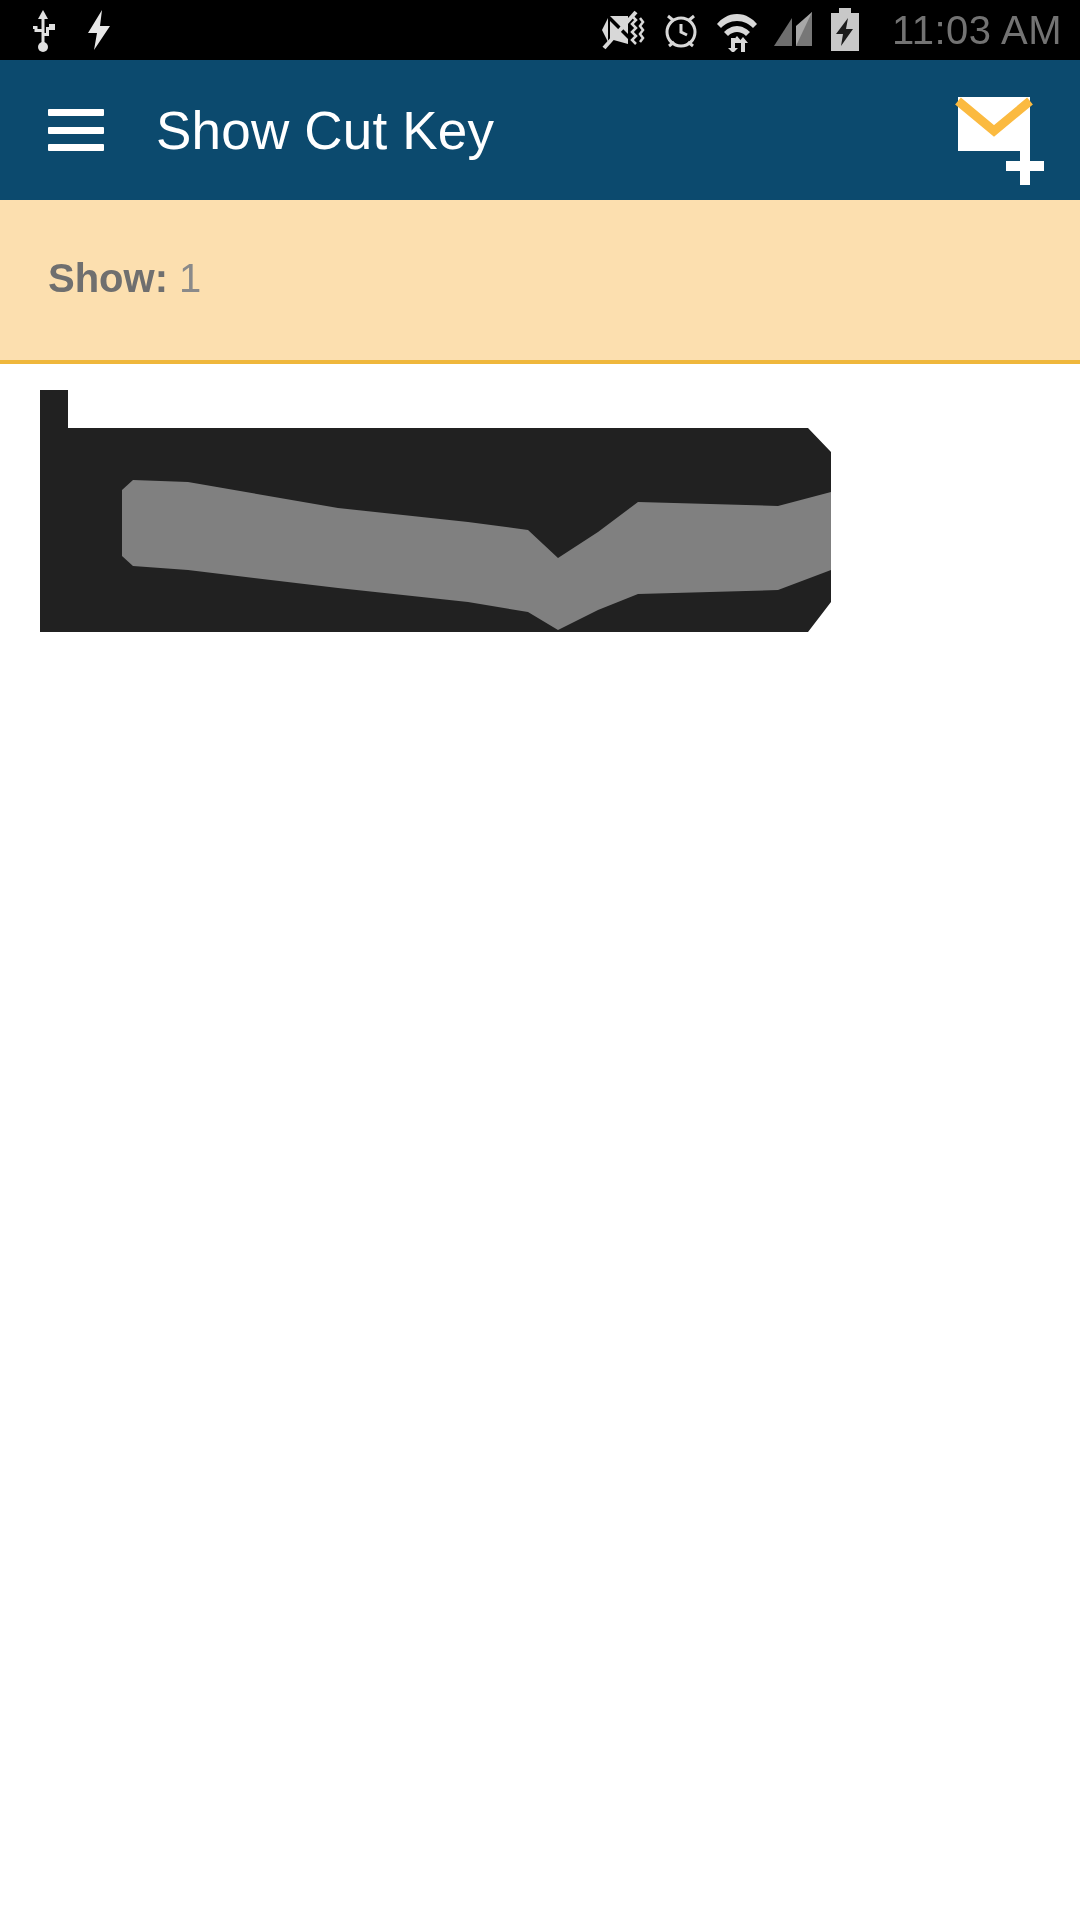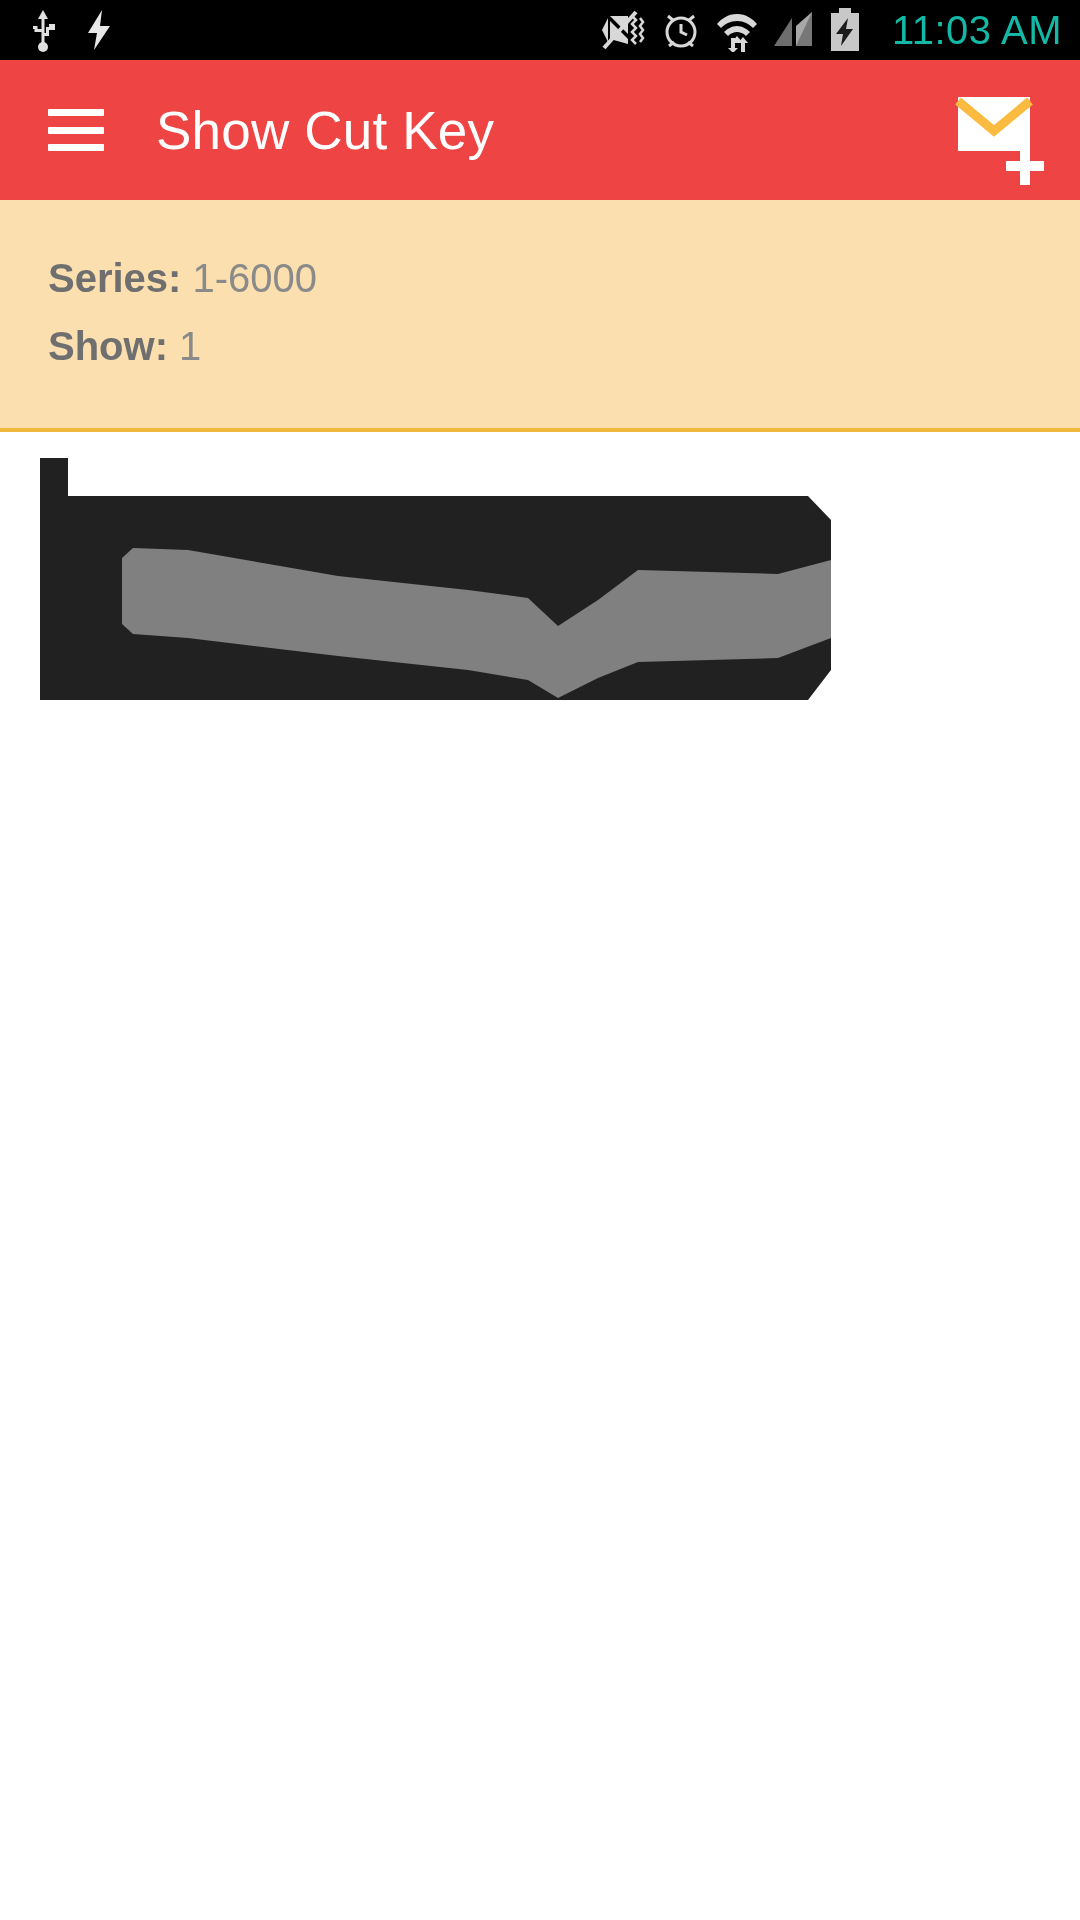--- a/index.html
+++ b/index.html
@@ -15,30 +15,30 @@
     position:relative;
     width:1080px; height:60px;
     background:#000000;
     display:flex; align-items:center;
     padding:0 18px 0 28px;
   }
   .sb-left{ display:flex; align-items:center; gap:26px; }
   .sb-right{ display:flex; align-items:center; gap:14px; margin-left:auto; }
   .sb-icon{ display:block; }
   .sb-clock{
-    color:#14b8a6; font-size:40px; letter-spacing:0.5px;
+    color:#737373; font-size:40px; letter-spacing:0.5px;
     font-family:"Liberation Sans", sans-serif; margin-left:16px;
     white-space:nowrap;
   }
 
   
   .appbar{
     position:relative;
     width:1080px; height:140px;
-    background:#ef4444;
+    background:#0c4a6e;
     display:flex; align-items:center;
     padding:0 26px 0 48px;
   }
   .hamburger{
     width:56px; height:42px;
     display:flex; flex-direction:column; justify-content:space-between;
     cursor:pointer; flex:0 0 auto;
   }
   .hamburger span{ display:block; width:56px; height:7px; background:#ffffff; border-radius:1px; }
   .appbar-title{
@@ -171,24 +171,20 @@
       <polyline points="14,26 50,56 86,26" fill="none" stroke="#FBBA40" stroke-width="9"></polyline>
       <rect x="76" y="72" width="10" height="38" fill="#ffffff"></rect>
       <rect x="62" y="86" width="38" height="10" fill="#ffffff"></rect>
     </svg>
   </div>
 
 </div>
 
 <div class="infopanel">
 
-  <div class="inforow">
-    <span class="lbl">Series:</span>
-    <span class="val">1-6000</span>
-  </div>
 
   <div class="inforow">
     <span class="lbl">Show:</span>
     <span class="val">1</span>
   </div>
 
 
 </div>
 
 <div class="keyarea">

